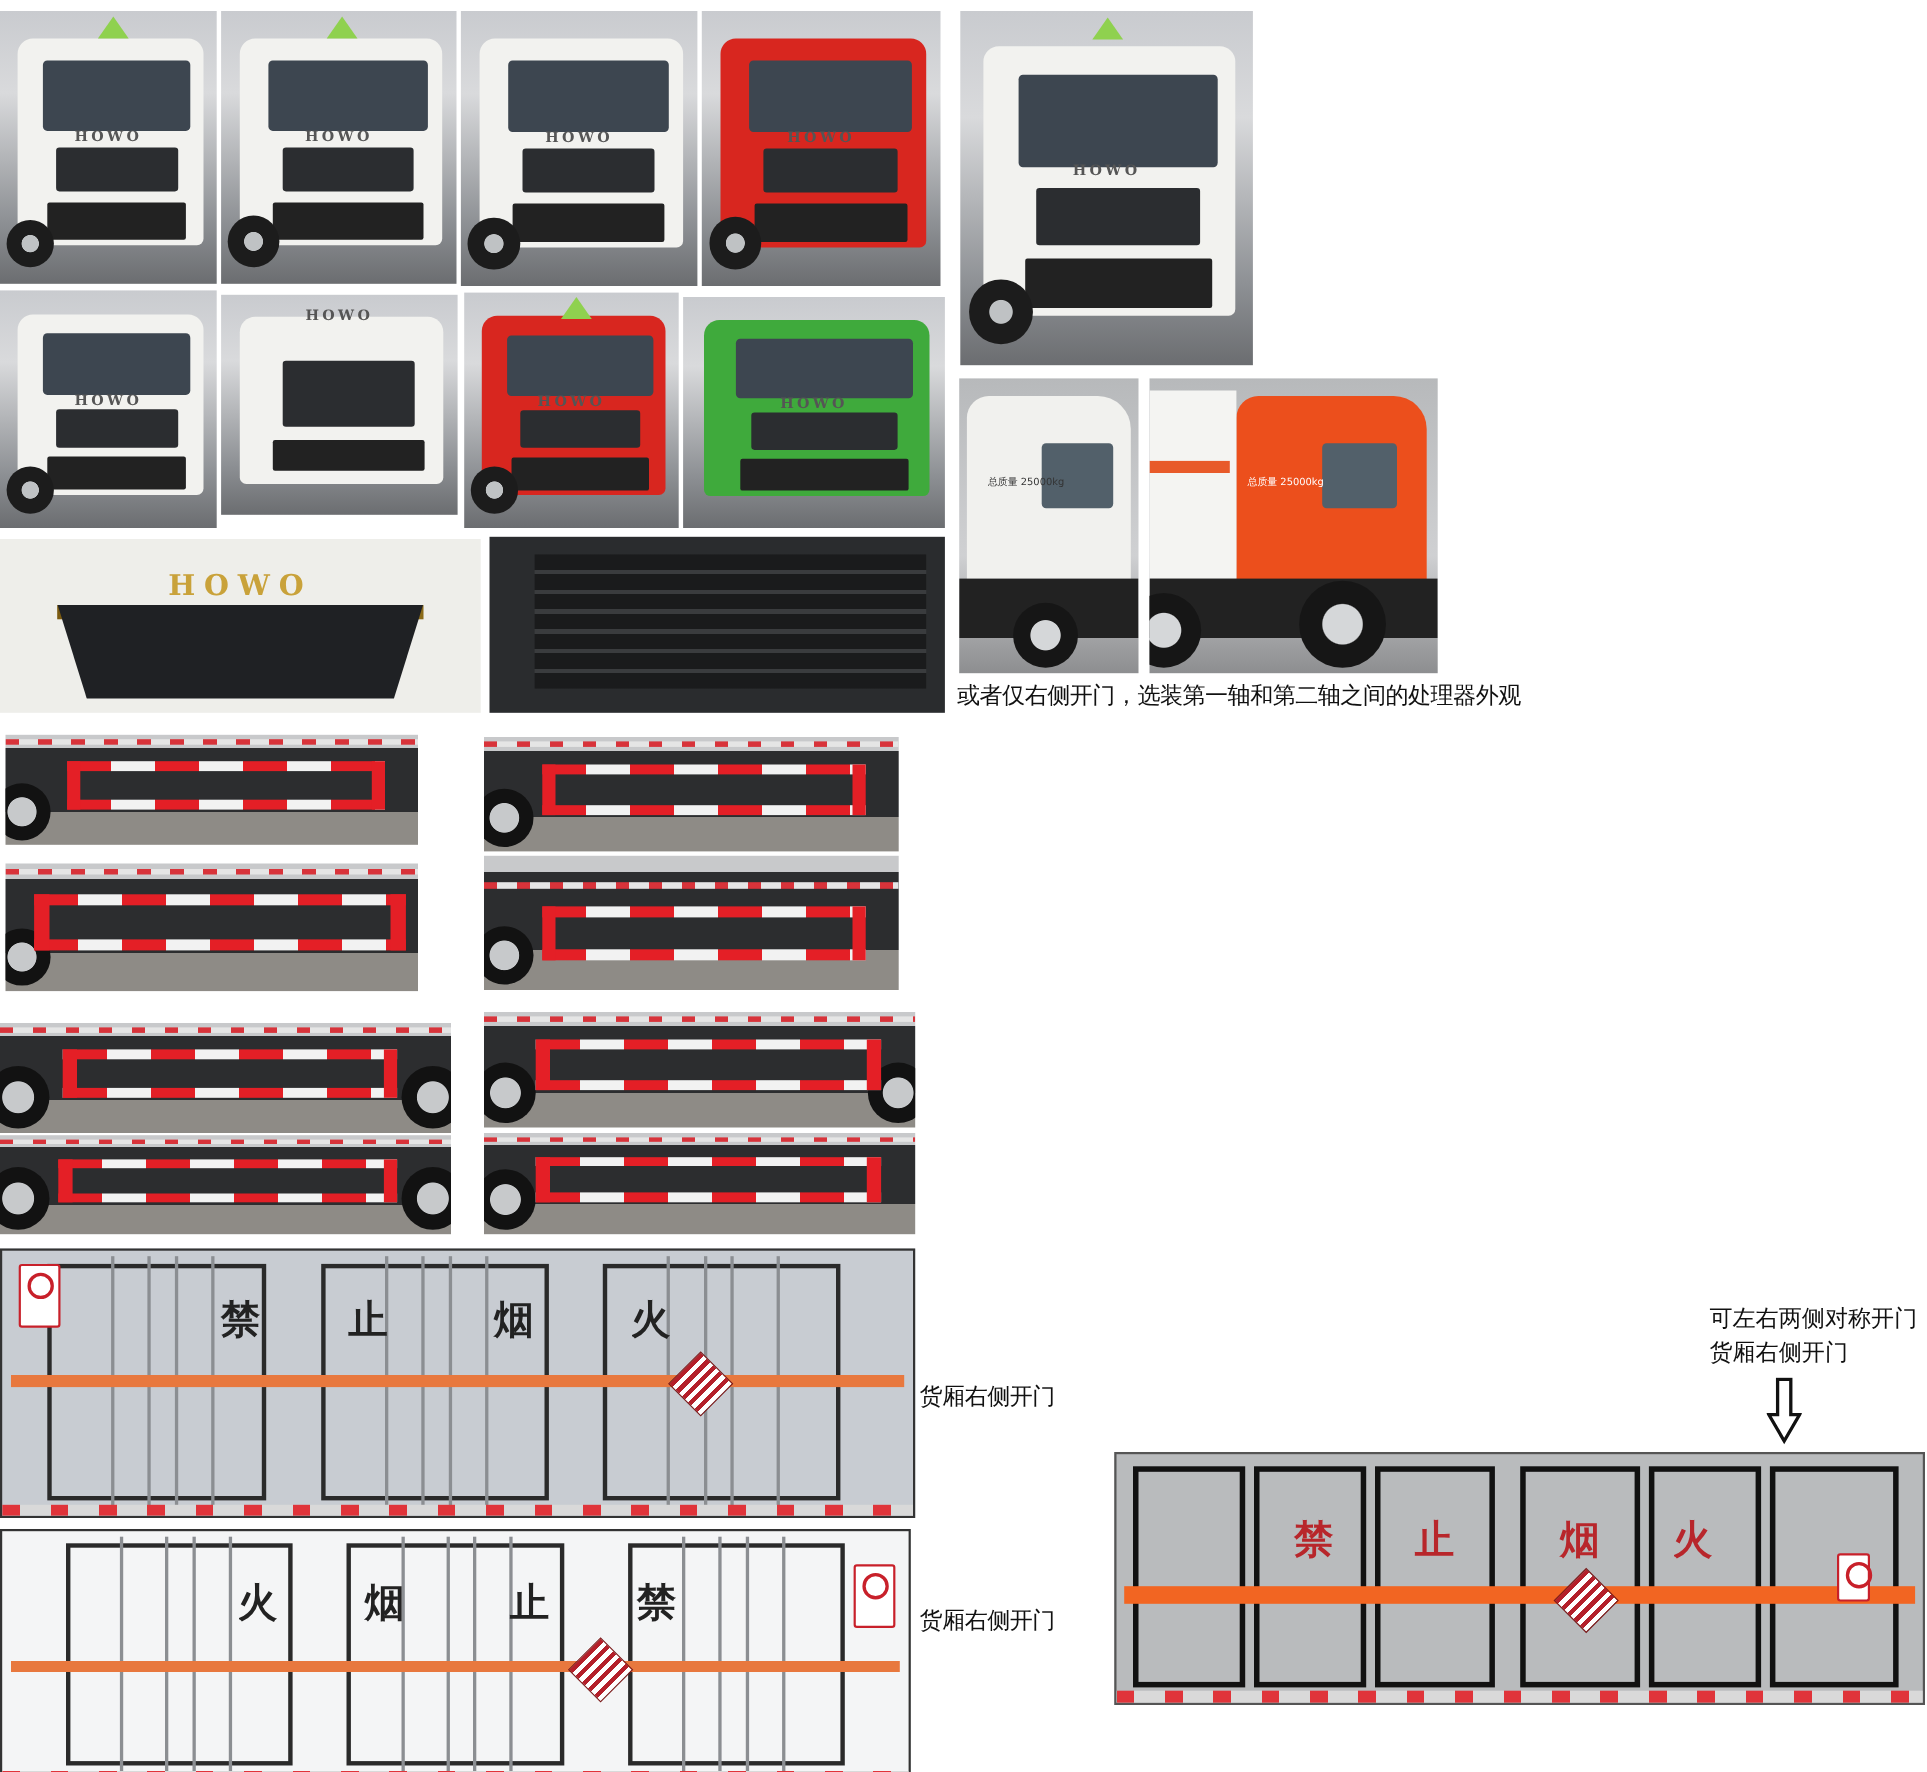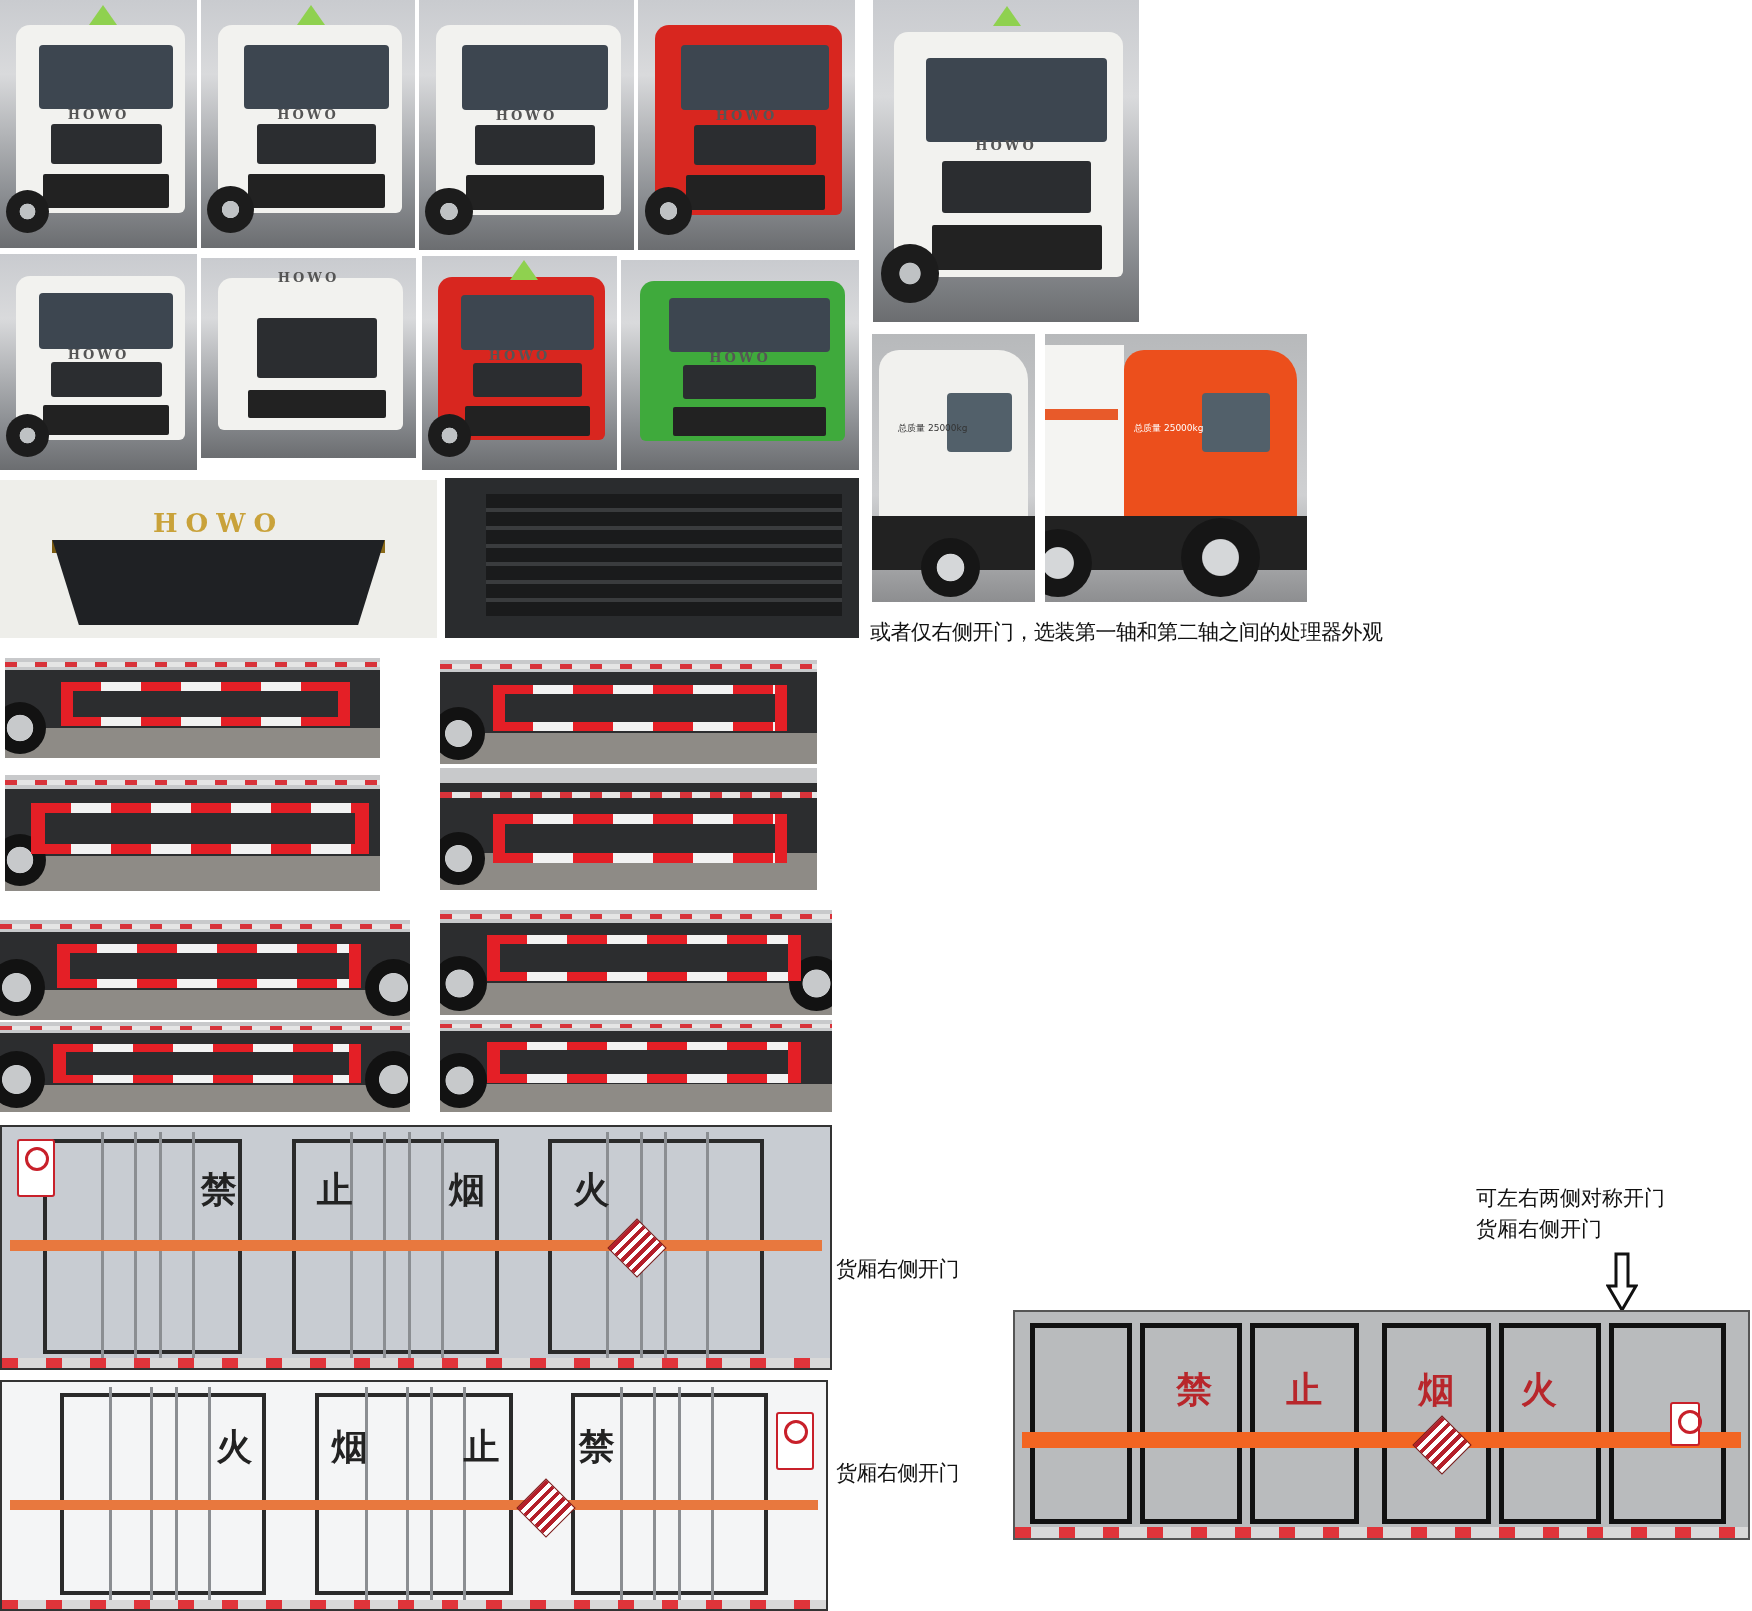--- a/index.html
+++ b/index.html
@@ -1,18 +1,18 @@
 <!DOCTYPE html>
 <html><head>
 <meta charset="utf-8">
 <style>
   html,body{margin:0;padding:0;background:#ffffff;}
   body{width:1752px;height:1611px;position:relative;overflow:hidden;font-family:"DejaVu Sans","Liberation Sans",sans-serif;}
   .abs{position:absolute;}
-  .photo{position:absolute;overflow:hidden;box-sizing:border-box;}
+  .photo{position:absolute;overflow:hidden;box-sizing:border-box;margin-top:10px;}
   
   .cab{background:linear-gradient(#c9cbcf 0%,#d9dadc 30%,#8c8f93 78%,#6b6d70 100%);}
   .cab .body{position:absolute;left:8%;right:6%;top:10%;bottom:14%;border-radius:14px 14px 6px 6px;}
   .cab .glass{position:absolute;left:20%;right:12%;top:18%;height:26%;background:#3d4650;border-radius:4px;}
   .cab .grille{position:absolute;left:26%;right:18%;top:50%;height:16%;background:#2b2d30;border-radius:3px;}
   .cab .bumper{position:absolute;left:22%;right:14%;top:70%;height:14%;background:#222;border-radius:2px;}
   .cab .wheel{position:absolute;left:3%;bottom:6%;width:22%;aspect-ratio:1/1;border-radius:50%;background:radial-gradient(#bfc2c4 0 25%,#1c1c1c 27% 100%);}
   .cab .sign{position:absolute;left:45%;top:2%;width:0;height:0;border-left:14px solid transparent;border-right:14px solid transparent;border-bottom:20px solid #8fd14f;}
   .cab .logo{position:absolute;left:50%;top:43%;transform:translateX(-50%);font-size:13px;letter-spacing:3px;color:#555;font-family:"DejaVu Serif",serif;font-weight:bold;}
   .white .body{background:#f2f2ef;}
@@ -297,21 +297,21 @@
   <span class="hanzi" style="left:26%;top:18%">火</span>
   <span class="hanzi" style="left:40%;top:18%">烟</span>
   <span class="hanzi" style="left:56%;top:18%">止</span>
   <span class="hanzi" style="left:70%;top:18%">禁</span>
   <div class="diamond" style="left:523px;top:105px"></div>
   <div class="logoplate" style="left:774px;top:30px"></div>
   <div class="bottomband"></div>
 </div>
 <div class="caption" style="left:836px;top:1459px;">货厢右侧开门</div>
 
-<div class="note" style="left:1476px;top:1183px;">
+<div class="note" style="left:1554px;top:1183px;">
   <div>可左右两侧对称开门</div>
   <div>货厢右侧开门</div>
 </div>
 <svg class="arrow" style="left:1606px;top:1252px;" width="32" height="62" viewBox="0 0 32 62">
   <path d="M10 2 H22 V34 H30 L16 58 L2 34 H10 Z" fill="#fff" stroke="#111" stroke-width="3" stroke-linejoin="miter"></path>
 </svg>
 
 <div class="photo box gray2" style="left:1013px;top:1310px;width:737px;height:230px;border-color:#555;">
   <div class="door" style="left:2%;width:14%;border-width:5px;border-color:#111"></div>
   <div class="door" style="left:17%;width:14%;border-width:5px;border-color:#111"></div>

